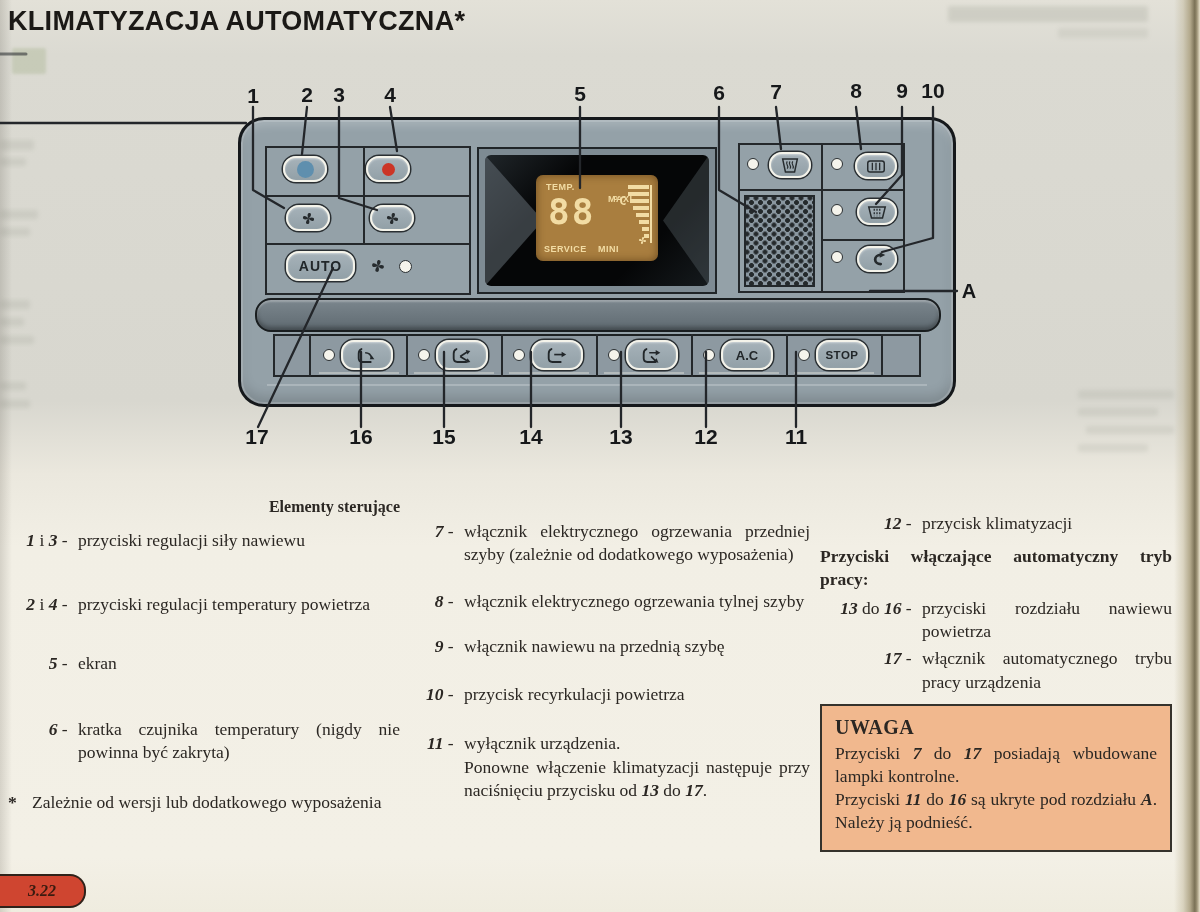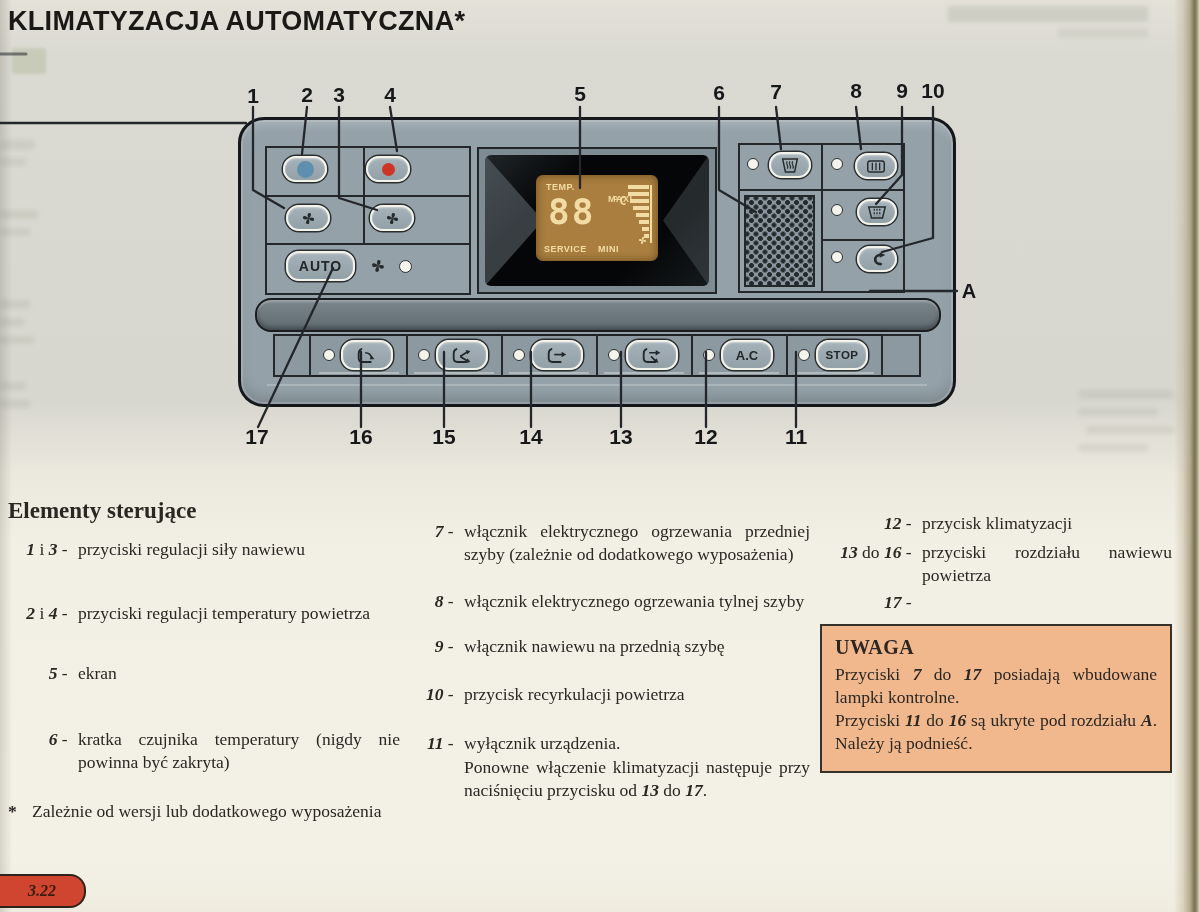--- a/index.html
+++ b/index.html
@@ -58,21 +58,21 @@
   .lip{position:absolute;left:26px;top:264px;width:660px;height:2px;background:rgba(255,255,255,.22);}
   .callout-lines{position:absolute;left:0;top:0;width:1200px;height:912px;pointer-events:none;}
   .co{position:absolute;transform:translate(-50%,-50%);font-family:"Liberation Sans",sans-serif;
     font-weight:700;font-size:21px;color:#16181a;}
 
   
   .col{position:absolute;color:#2b2723;font-size:17.5px;line-height:1.32;}
   .col1{left:8px;top:496px;width:392px;}
   .col2{left:412px;top:520px;width:398px;}
   .col3{left:820px;top:512px;width:352px;}
-  .heading{font-weight:700;font-size:23px;margin:0 0 0 0;}
+  .heading{font-weight:700;font-size:16px;margin:0 0 0 0;text-align:right;}
   .item{display:flex;text-align:justify;}
   .item-label{flex:0 0 64px;text-align:right;padding-right:6px;white-space:pre;}
   .col2 .item-label{flex-basis:46px;}
   .col3 .item-label{flex-basis:96px;}
   .item-body{flex:1;}
   .footnote .item-label{flex-basis:18px;text-align:left;}
   .subheading{font-weight:700;text-align:justify;margin-top:10px;}
   .uwaga{margin-top:10px;background:var(--uwaga_bg);border:2.5px solid #35322c;
     padding:8px 13px 16px 13px;min-height:118px;}
   .uwaga-heading{font-weight:700;font-size:20px;letter-spacing:.5px;margin-bottom:2px;}
@@ -353,26 +353,28 @@
       <span class="item-label"><span style="font-weight: bold; font-style: italic;">11</span><span> - </span></span>
       <span class="item-body"><span>wyłącznik urządzenia.</span><br><span>Ponowne włączenie klimatyzacji następuje przy naciśnięciu przycisku od </span><span style="font-weight: bold; font-style: italic;">13</span><span> do </span><span style="font-weight: bold; font-style: italic;">17</span><span>.</span></span>
     </div>
   </div>
 
   <div class="col col3">
     <div class="item">
       <span class="item-label"><span style="font-weight: bold; font-style: italic;">12</span><span> - </span></span>
       <span class="item-body"><span>przycisk klimatyzacji</span></span>
     </div>
+    <div class="subheading">Przyciski włączające automatyczny tryb pracy:</div>
     <div class="item" style="margin-top:6px;">
       <span class="item-label"><span style="font-weight: bold; font-style: italic;">13</span><span> do </span><span style="font-weight: bold; font-style: italic;">16</span><span> - </span></span>
       <span class="item-body"><span>przyciski rozdziału nawiewu powietrza</span></span>
     </div>
     <div class="item" style="margin-top:4px;">
       <span class="item-label"><span style="font-weight: bold; font-style: italic;">17</span><span> - </span></span>
+      <span class="item-body"><span>włącznik automatycznego trybu pracy urządzenia</span></span>
     </div>
     <div class="uwaga">
       <div class="uwaga-heading">UWAGA</div>
       <div class="uwaga-line"><span>Przyciski </span><span style="font-weight: bold; font-style: italic;">7</span><span> do </span><span style="font-weight: bold; font-style: italic;">17</span><span> posiadają wbudowane lampki kontrolne.</span></div>
       <div class="uwaga-line"><span>Przyciski </span><span style="font-weight: bold; font-style: italic;">11</span><span> do </span><span style="font-weight: bold; font-style: italic;">16</span><span> są ukryte pod rozdziału </span><span style="font-weight: bold; font-style: italic;">A</span><span>. Należy ją podnieść.</span></div>
     </div>
   </div>
 
   <div class="badge">3.22</div>
 </div>

